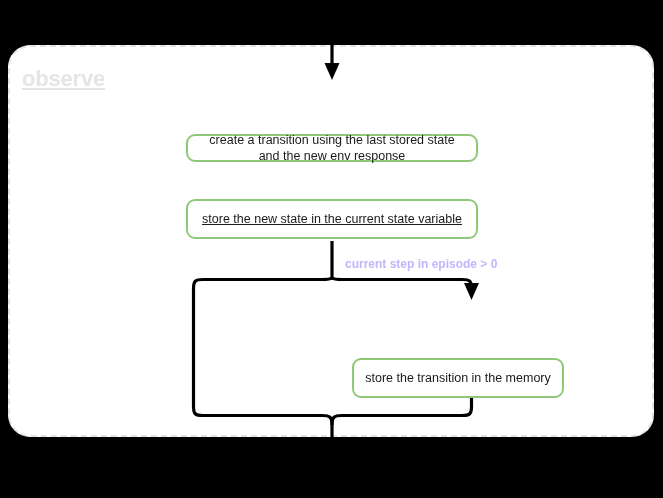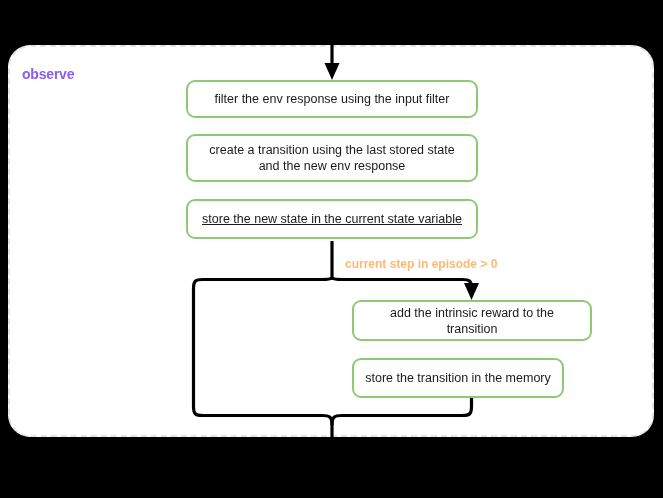--- a/index.html
+++ b/index.html
@@ -23,24 +23,25 @@
     height: 392px;
     background: #ffffff;
     border: 2px dashed #e2e2e2;
     border-radius: 22px;
     box-sizing: border-box;
   }
   #group-title {
     position: absolute;
     left: 22px;
     top: 66px;
-    font-size: 14px;
+    font-size: 22px;
     font-weight: bold;
-    color: #8b5cf6;
+    color: #e5e5e5;
     letter-spacing: -0.2px;
+    text-decoration: underline;
   }
   .node {
     position: absolute;
     box-sizing: border-box;
     background: #ffffff;
     border: 2.5px solid #8fc978;
     border-radius: 9px;
     display: flex;
     align-items: center;
     justify-content: center;
@@ -65,21 +66,21 @@
     stroke-linecap: butt;
     stroke-linejoin: round;
   }
   .edge-head {
     fill: #000000;
   }
   .edge-label {
     position: absolute;
     font-size: 12px;
     font-weight: bold;
-    color: #fdba74;
+    color: #c4b5fd;
     white-space: nowrap;
   }
 </style>
 </head>
 <body>
 
 <div id="canvas">
 
   <div id="card"></div>
 
@@ -101,35 +102,29 @@
       <path class="edge-path" d="M 471.5,285 L 471.5,287"></path>
       <path class="edge-head" d="M 471.5,300 L 464,283 L 479,283 Z"></path>
     </g>
 
     <g>
       <path class="edge-path" d="M 471.5,398 L 471.5,406 C 471.5,414 470,415.5 462,415.5 L 342,415.5 C 334,415.5 332,417 332,425"></path>
       <path class="edge-path" d="M 332,425 L 332,452"></path>
     </g>
   </svg>
 
-  <div class="node" style="left:186px; top:80px; width:292px; height:38px;">
-    <span>filter the env response using the input filter</span>
-  </div>
 
-  <div class="node" style="left:186px; top:134px; width:292px; height:48px;">
+  <div class="node" style="left:186px; top:134px; width:292px; height:28px;">
     <span>create a transition using the last stored state and the new env response</span>
   </div>
 
   <div class="node" style="left:186px; top:199px; width:292px; height:40px;text-decoration:underline;">
     <span>store the new state in the current state variable</span>
   </div>
 
-  <div class="node" style="left:352px; top:300px; width:240px; height:41px;">
-    <span>add the intrinsic reward to the transition</span>
-  </div>
 
   <div class="node" style="left:352px; top:358px; width:212px; height:40px;">
     <span>store the transition in the memory</span>
   </div>
 
   <div class="edge-label" style="left:345px; top:257px;">current step in episode &gt; 0</div>
 
 </div>
 
 </body></html>

